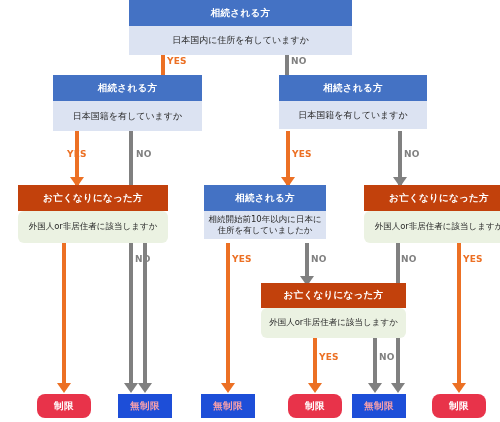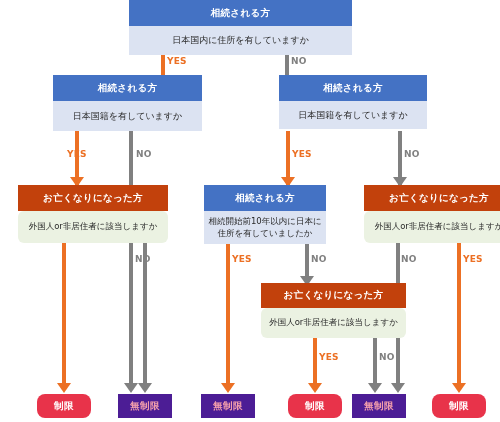--- a/index.html
+++ b/index.html
@@ -57,21 +57,21 @@
     box-sizing:border-box;
     display:flex;
     align-items:center;
     justify-content:center;
     font-size:9.5px;
     font-weight:bold;
     letter-spacing:.5px;
     z-index:6;
   }
   .result.restricted{background:#e8334a;color:#ffffff;border-radius:8px;}
-  .result.unrestricted{background:#4c1d95;color:#f5a0ac;}
+  .result.unrestricted{background:#1d4ed8;color:#f5a0ac;}
 
   
   .line{
     position:absolute;
     width:4px;
     z-index:2;
   }
   .line.yes{background:#ec7024;}
   .line.no{background:#808080;}
 
@@ -172,21 +172,21 @@
     <div class="body" style="height:28px;">日本国籍を有していますか</div>
   </div>
 
   <div class="node green" style="left:2px;top:185px;width:150px;">
     <div class="hdr" style="height:26px;">お亡くなりになった方</div>
     <div class="body" style="height:32px;font-size:8.5px;">外国人or非居住者に該当しますか</div>
   </div>
 
   <div class="node blue" style="left:188px;top:185px;width:122px;">
     <div class="hdr" style="height:26px;">相続される方</div>
-    <div class="body" style="height:33px;font-size:8.5px;">相続開始前10年以内に日本に住所を有していましたか</div>
+    <div class="body" style="height:28px;font-size:8.5px;">相続開始前10年以内に日本に住所を有していましたか</div>
   </div>
 
   <div class="node green" style="left:348px;top:185px;width:150px;">
     <div class="hdr" style="height:26px;">お亡くなりになった方</div>
     <div class="body" style="height:32px;font-size:8.5px;">外国人or非居住者に該当しますか</div>
   </div>
 
   <div class="node green" style="left:245px;top:283px;width:145px;">
     <div class="hdr" style="height:25px;">お亡くなりになった方</div>
     <div class="body" style="height:30px;font-size:8.5px;">外国人or非居住者に該当しますか</div>

